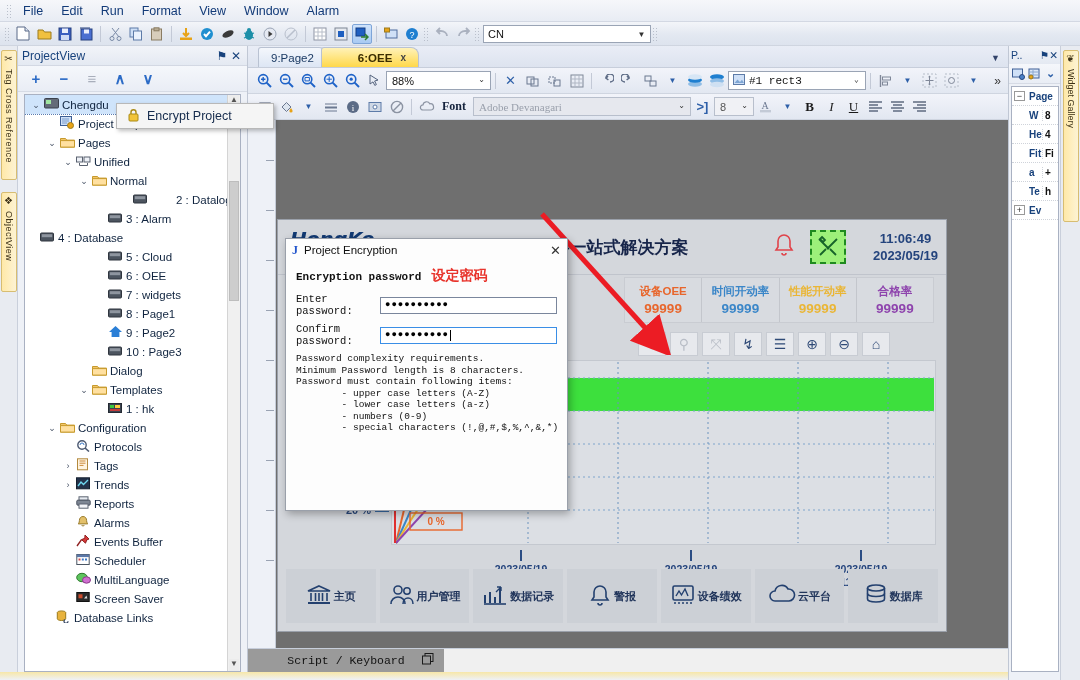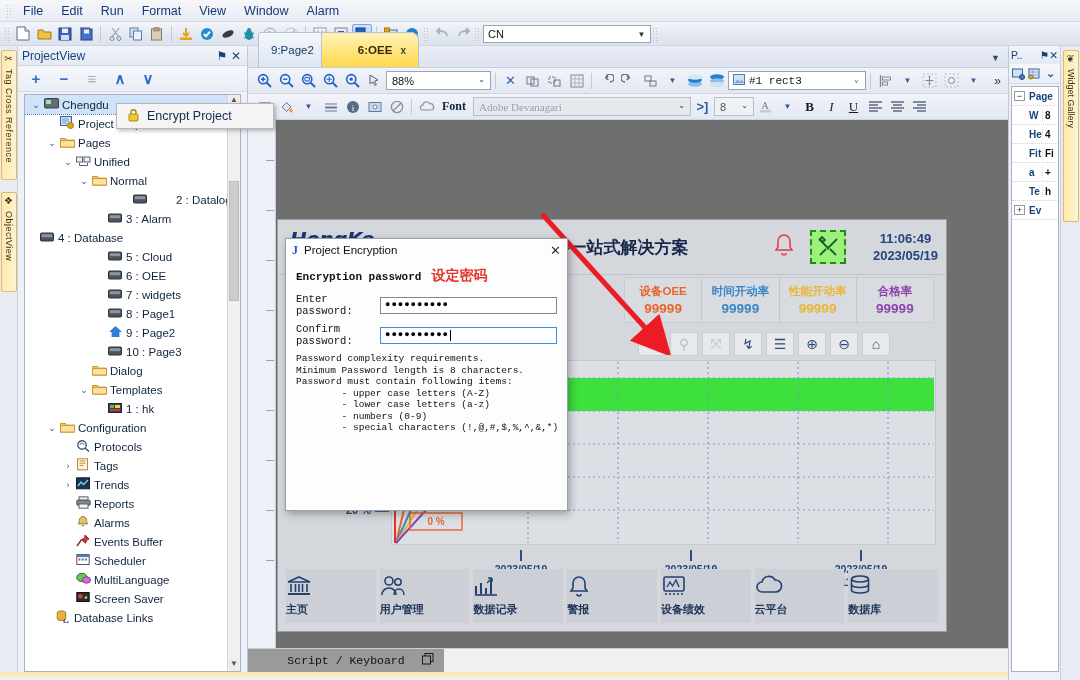--- a/index.html
+++ b/index.html
@@ -121,21 +121,21 @@
     position:absolute; left:248px; top:46px; width:760px; height:634px;
     background:#eef1f7;
   }
   
   .doctabs {
     height:22px; background:linear-gradient(to bottom,#e9edf6,#dde3ef);
     border-bottom:1px solid #c7cedb; display:flex; align-items:flex-end;
     padding-left:10px; position:relative;
   }
   .dtab {
-    height:35px; padding:0 12px; display:flex; align-items:center;
+    height:20px; padding:0 12px; display:flex; align-items:center;
     font-size:11.5px; color:#1b3a63; border:1px solid #b9c2d2; border-bottom:none;
     border-radius:3px 8px 0 0; margin-right:-6px; cursor:default;
   }
   .dtab.inactive { background:linear-gradient(to bottom,#f4f7fc,#dde6f4); }
   .dtab.active { background:linear-gradient(to bottom,#fff2b8,#ffd84a);
      font-weight:bold; color:#3a2c00; z-index:3;padding-left:36px; }
   .dtab .x { margin-left:8px; font-size:10px; color:#444; }
   .doctabs .caret{ position:absolute; right:8px; bottom:4px; font-size:9px; color:#33436a; }
 
   
@@ -217,22 +217,22 @@
      font-size:11px; color:#2b4a7d; font-weight:bold; }
   .ylab .dash{ width:14px; height:3px; background:#3a6ba5; display:block; }
   .plot{ position:absolute; left:0; top:0; width:100%; height:100%;
      background:#dcdfe4; border:1px solid #c4c8cf; }
   .xaxis{ position:absolute; left:113px; top:330px; width:545px; height:42px; }
   .xtick{ position:absolute; text-align:center; font-size:10.5px; color:#24447d;
      font-weight:bold; line-height:13px; }
   .xtick .bar{ display:block; width:2px; height:11px; background:#2b4d84; margin:0 auto 2px; }
 
   .navbar{ position:absolute; left:8px; bottom:8px; right:8px; height:54px; display:flex; gap:4px; }
-  .navbtn{ flex:1; background:#ccd0d6; display:flex; flex-direction:column;
-     justify-content:center; gap:2px; }
+  .navbtn{ flex:1; background:#ccd0d6; display:flex; flex-direction:row;
+     align-items:center; justify-content:center; gap:2px; }
   .navbtn .nico{ color:#23406f; }
   .navbtn .nlab{ font-size:11px; font-weight:bold; color:#22365c; }
 
   
   .arrow-svg{ position:absolute; left:290px; top:90px; width:140px; height:145px; z-index:45; pointer-events:none; }
 
   
   .dlg {
     position:absolute; left:285px; top:238px; width:283px; height:273px;
     background:#fdfdfd; border:1px solid #9aa0aa; box-shadow:2px 3px 8px rgba(0,0,0,.3); z-index:50;

